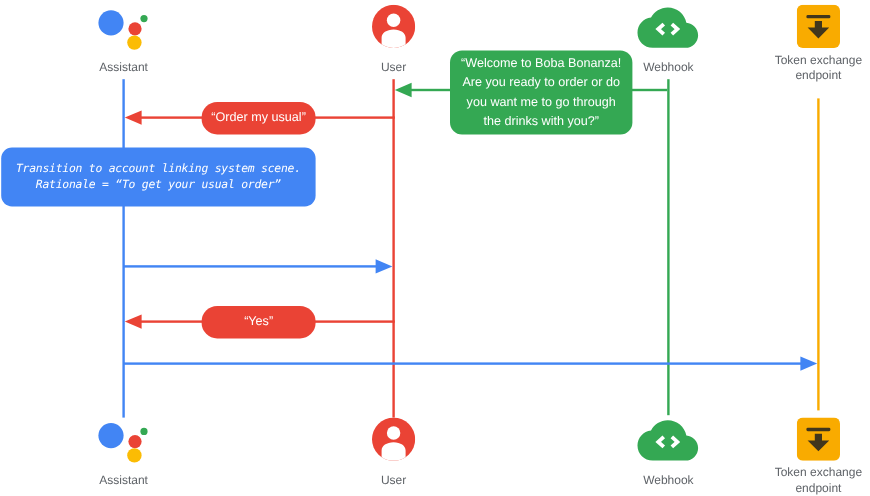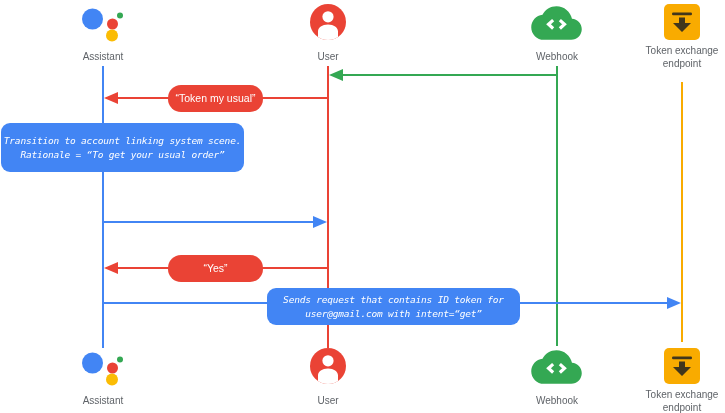--- a/index.html
+++ b/index.html
@@ -34,21 +34,21 @@
   
   .a5s { left:103px; top:301.8px; width:566px; background:#4285F4; }
   .a5h { left:667px; top:297px; }
   
   .bubble {
     position:absolute; color:#fff; display:flex; align-items:center; justify-content:center;
     text-align:center; font-size:10.5px; line-height:15px; white-space:pre-line;
   }
   .b-welcome { left:375px; top:42px;  width:152px; height:70px; background:#34A853; border-radius:10px; line-height:16px; }
   .b-order   { left:168px; top:85px;  width:95px;  height:27px; background:#EA4335; border-radius:13px; }
-  .b-note    { left:1px;   top:123px; width:243px; height:49px; background:#4285F4; border-radius:9px; }
+  .b-note    { left:1px;   top:123px; width:262px; height:49px; background:#4285F4; border-radius:9px; }
   .b-ask     { left:132px; top:196px; width:158px; height:54px; background:#4285F4; border-radius:10px; }
   .b-yes     { left:168px; top:255px; width:95px;  height:27px; background:#EA4335; border-radius:13px;text-align:center; }
   .b-sends   { left:267px; top:288px; width:253px; height:37px; background:#4285F4; border-radius:9px; }
   .mono { font-family:"DejaVu Sans Mono", monospace; font-style:italic; font-size:9.5px; letter-spacing:-0.2px; line-height:14px; }
   
   .actor-label {
     position:absolute; width:120px; text-align:center; font-size:10px; font-weight:normal;
     color:#5F6368; line-height:13px; white-space:pre-line;
   }
   .icon { position:absolute; }
@@ -71,26 +71,28 @@
 
   <div class="shaft a3s"></div>
   <div class="ah right-blue a3h"></div>
 
   <div class="shaft a4s"></div>
   <div class="ah left-red a4h"></div>
 
   <div class="shaft a5s"></div>
   <div class="ah right-blue a5h"></div>
 
-  <div class="bubble b-order">“Token my usual”</div>
+  <div class="bubble b-welcome">“Welcome to Boba Bonanza!
+Are you ready to order or do
+you want me to go through
+the drinks with you?”</div>
+  <div class="bubble b-order">“Order my usual”</div>
   <div class="bubble b-note mono">Transition to account linking system scene.
 Rationale = “To get your usual order”</div>
   <div class="bubble b-yes">“Yes”</div>
-  <div class="bubble b-sends mono">Sends request that contains ID token for
-user@gmail.com with intent=“get”</div>
 
   <svg class="icon" style="left:81px; top:5px;" width="44" height="42" viewBox="0 0 44 42">
     <circle cx="11.5" cy="14" r="10.5" fill="#4285F4"></circle>
     <circle cx="31.5" cy="19" r="5.5" fill="#EA4335"></circle>
     <circle cx="39" cy="10.5" r="3" fill="#34A853"></circle>
     <circle cx="31" cy="30.5" r="6" fill="#FBBC04"></circle>
   </svg>
   <div class="actor-label" style="left:43px; top:50px;">Assistant</div>
 
   <svg class="icon" style="left:310px; top:4px;" width="36" height="36" viewBox="0 0 36 36">

